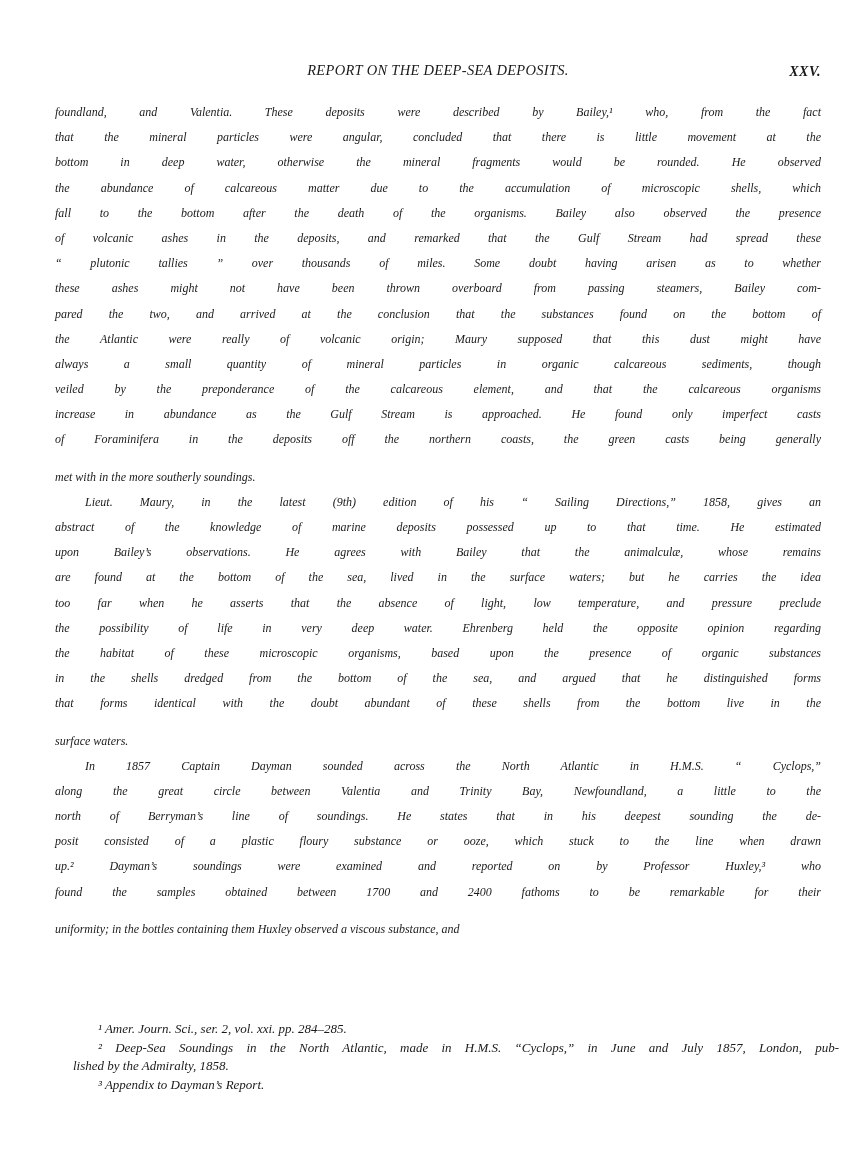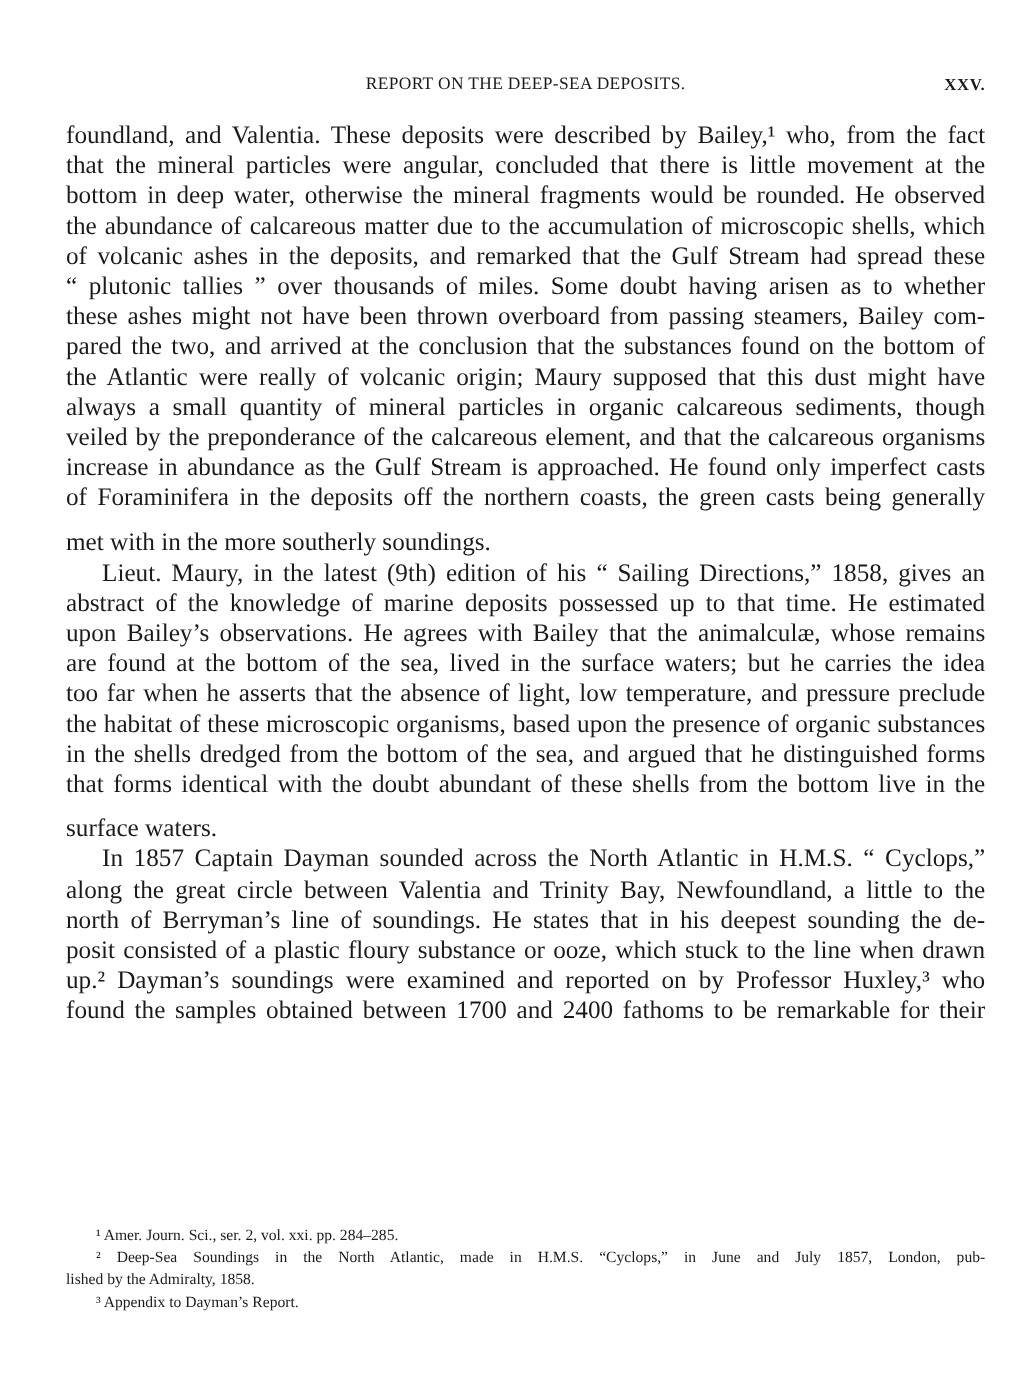--- a/index.html
+++ b/index.html
@@ -1,68 +1,71 @@
 <!DOCTYPE html>
 <html><head>
 <meta charset="utf-8">
 <style>
   html, body { margin: 0; padding: 0; background: #ffffff; }
   body { width: 850px; height: 1150px; position: relative; overflow: hidden; }
-  .page { position: absolute; left: 0; top: 0; width: 850px; height: 836px; font-family: "Liberation Serif", "DejaVu Serif", serif; color: #1a1a1a; }
+  .page { position: absolute; left: 0; top: 0; width: 850px; height: 836px; font-family: "Liberation Serif", "DejaVu Serif", serif; color: #1a1a1a; font-style: italic; }
   .running-head { position: absolute; top: 62px; left: 55px; width: 766px; height: 20px; }
   .running-title { position: absolute; left: 0; right: 0; text-align: center; font-size: 14.5px; letter-spacing: 0.3px; }
   .page-number { position: absolute; right: 0; top: 2px; font-size: 14px; font-weight: bold; letter-spacing: 0.5px; }
   .body { position: absolute; top: 100px; left: 55px; width: 766px; }
-  .line { display: block; font-size: 21px; line-height: 25.2px; height: 25.2px; white-space: nowrap; text-align: justify; text-align-last: justify; }
+  .line { display: block; font-size: 12px; line-height: 25.2px; height: 25.2px; white-space: nowrap; text-align: justify; text-align-last: justify; }
   .line.last { text-align-last: left; margin-top: 12px; }
   .line.indent { padding-left: 30px; }
-  .footnotes { position: absolute; top: 1020px; left: 55px; width: 766px; }
+  .footnotes { position: absolute; top: 1020px; left: 73px; width: 766px; }
   .fn-line { display: block; font-size: 13px; line-height: 18.5px; height: 18.5px; white-space: nowrap; text-align: justify; text-align-last: justify; }
   .fn-line.last { text-align-last: left; }
   .fn-line.indent { padding-left: 25px; }
 </style>
 </head>
 <body>
 
 <div class="page">
   <div class="running-head">
     <span class="running-title">REPORT ON THE DEEP-SEA DEPOSITS.</span>
     <span class="page-number">XXV.</span>
   </div>
 
   <div class="body" id="body">
       <span class="line">foundland, and Valentia. These deposits were described by Bailey,¹ who, from the fact</span>
       <span class="line">that the mineral particles were angular, concluded that there is little movement at the</span>
       <span class="line">bottom in deep water, otherwise the mineral fragments would be rounded. He observed</span>
       <span class="line">the abundance of calcareous matter due to the accumulation of microscopic shells, which</span>
+      <span class="line">fall to the bottom after the death of the organisms. Bailey also observed the presence</span>
       <span class="line">of volcanic ashes in the deposits, and remarked that the Gulf Stream had spread these</span>
       <span class="line">“ plutonic tallies ” over thousands of miles. Some doubt having arisen as to whether</span>
       <span class="line">these ashes might not have been thrown overboard from passing steamers, Bailey com-</span>
       <span class="line">pared the two, and arrived at the conclusion that the substances found on the bottom of</span>
       <span class="line">the Atlantic were really of volcanic origin; Maury supposed that this dust might have</span>
       <span class="line">always a small quantity of mineral particles in organic calcareous sediments, though</span>
       <span class="line">veiled by the preponderance of the calcareous element, and that the calcareous organisms</span>
       <span class="line">increase in abundance as the Gulf Stream is approached. He found only imperfect casts</span>
       <span class="line">of Foraminifera in the deposits off the northern coasts, the green casts being generally</span>
       <span class="line last">met with in the more southerly soundings.</span>
       <span class="line indent">Lieut. Maury, in the latest (9th) edition of his “ Sailing Directions,” 1858, gives an</span>
       <span class="line">abstract of the knowledge of marine deposits possessed up to that time. He estimated</span>
       <span class="line">upon Bailey’s observations. He agrees with Bailey that the animalculæ, whose remains</span>
       <span class="line">are found at the bottom of the sea, lived in the surface waters; but he carries the idea</span>
       <span class="line">too far when he asserts that the absence of light, low temperature, and pressure preclude</span>
+      <span class="line">the possibility of life in very deep water. Ehrenberg held the opposite opinion regarding</span>
       <span class="line">the habitat of these microscopic organisms, based upon the presence of organic substances</span>
       <span class="line">in the shells dredged from the bottom of the sea, and argued that he distinguished forms</span>
       <span class="line">that forms identical with the doubt abundant of these shells from the bottom live in the</span>
       <span class="line last">surface waters.</span>
       <span class="line indent">In 1857 Captain Dayman sounded across the North Atlantic in H.M.S. “ Cyclops,”</span>
       <span class="line">along the great circle between Valentia and Trinity Bay, Newfoundland, a little to the</span>
       <span class="line">north of Berryman’s line of soundings. He states that in his deepest sounding the de-</span>
       <span class="line">posit consisted of a plastic floury substance or ooze, which stuck to the line when drawn</span>
       <span class="line">up.² Dayman’s soundings were examined and reported on by Professor Huxley,³ who</span>
       <span class="line">found the samples obtained between 1700 and 2400 fathoms to be remarkable for their</span>
+      <span class="line last">uniformity; in the bottles containing them Huxley observed a viscous substance, and</span>
     </div>
 
   <div class="footnotes" id="footnotes">
       <span class="fn-line last indent">¹ Amer. Journ. Sci., ser. 2, vol. xxi. pp. 284–285.</span>
       <span class="fn-line indent">² Deep-Sea Soundings in the North Atlantic, made in H.M.S. “Cyclops,” in June and July 1857, London, pub-</span>
       <span class="fn-line last">lished by the Admiralty, 1858.</span>
       <span class="fn-line last indent">³ Appendix to Dayman’s Report.</span>
     </div>
 </div>
 

